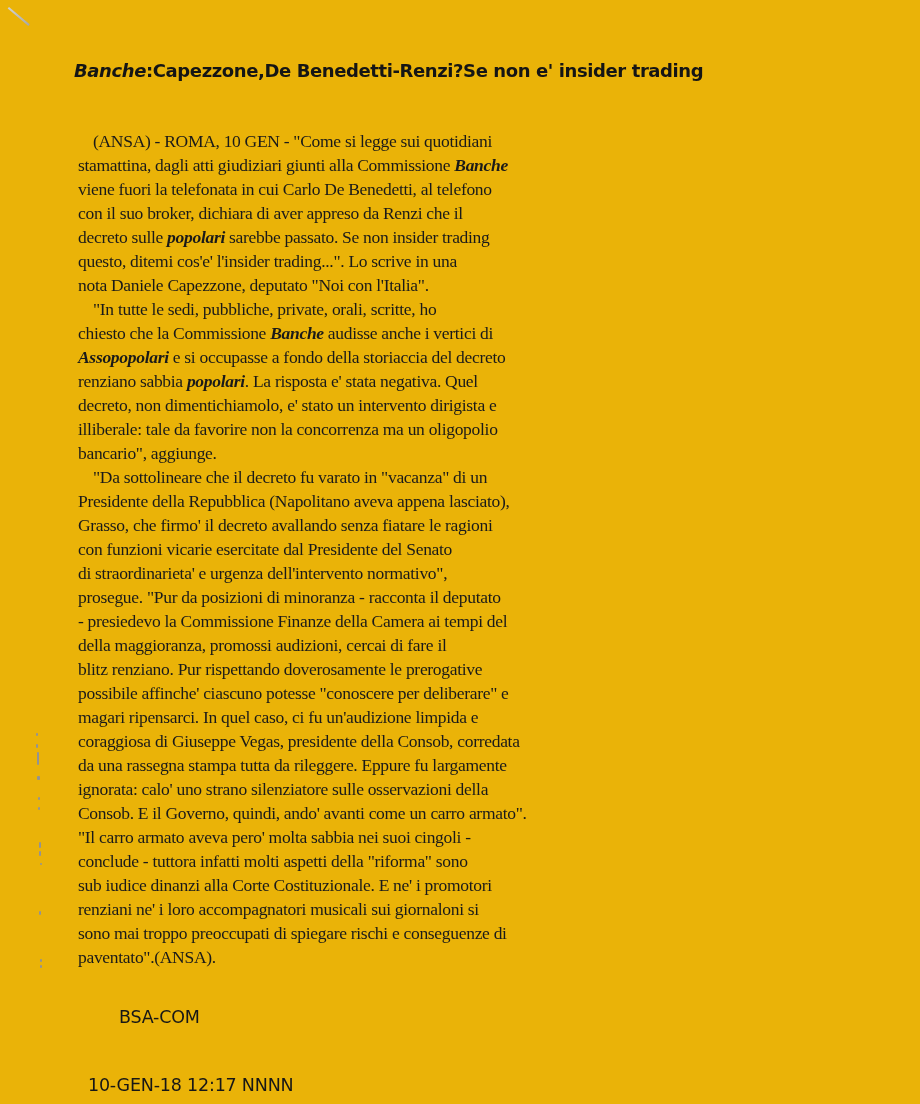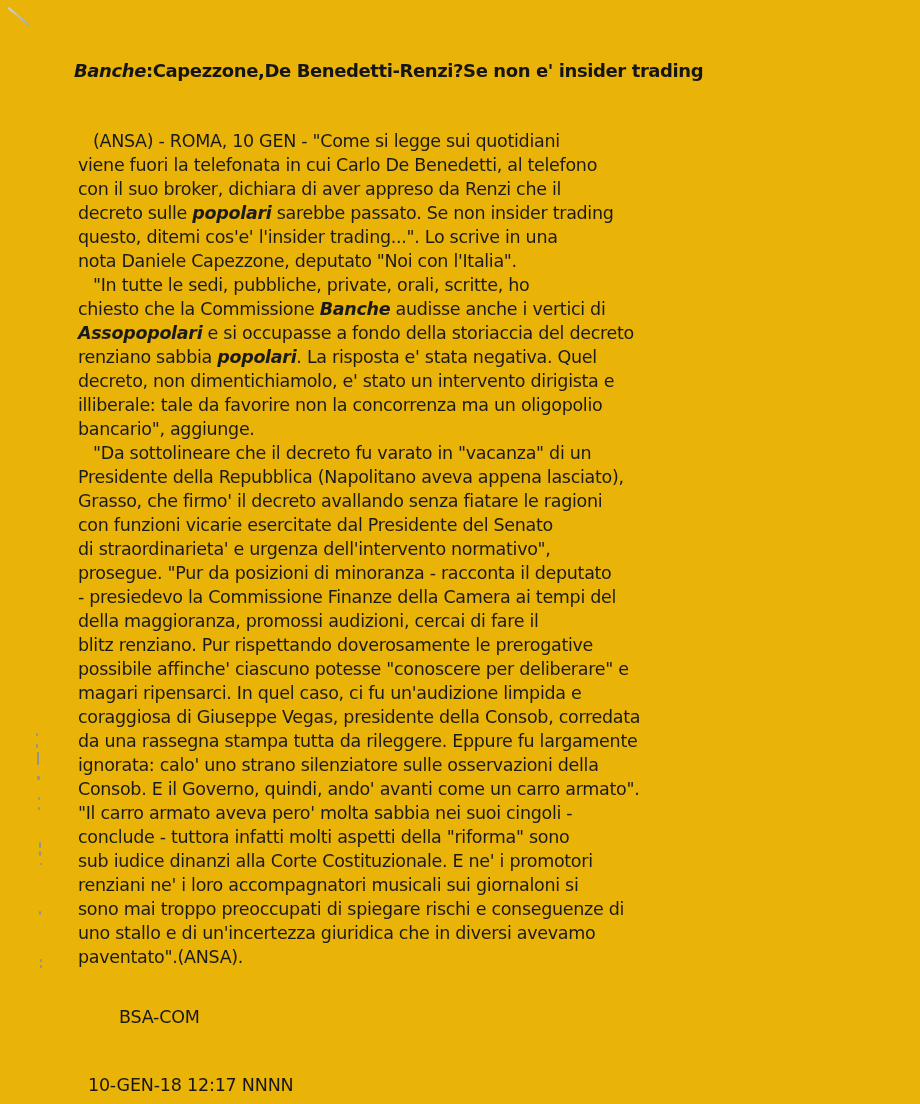--- a/index.html
+++ b/index.html
@@ -34,21 +34,21 @@
     .body-text {
       position: absolute;
       left: 78px;
       top: 129px;
       width: 660px;
       font-size: 17.5px;
       line-height: 24px;
       letter-spacing: -0.3px;
       color: #1a1a1a;
     }
-    .line { white-space: pre; height: 24px; }
+    .line { white-space: pre; height: 24px; font-family: Liberation Serif, serif; }
     .line.indent { padding-left: 15px; }
     .em { font-weight: bold; font-style: italic; }
     .footer-line-1 {
       position: absolute;
       left: 119px;
       top: 1007px;
       font-size: 17.5px;
       letter-spacing: -0.2px;
       white-space: pre;
     }
@@ -94,20 +94,21 @@
   <div class="artifact" style="left:39px;top:851px;width:2px;height:5px;"></div>
   <div class="artifact" style="left:40px;top:863px;width:2px;height:2px;"></div>
   <div class="artifact" style="left:39px;top:911px;width:2px;height:4px;"></div>
   <div class="artifact" style="left:40px;top:959px;width:2px;height:3px;"></div>
   <div class="artifact" style="left:40px;top:965px;width:2px;height:3px;"></div>
 
   <div class="doc-title"><span class="em">Banche</span><span>:Capezzone,De Benedetti-Renzi?Se non e' insider trading</span></div>
 
   <div class="body-text">
       <div class="line indent"><span>(ANSA) - ROMA, 10 GEN - "Come si legge sui quotidiani</span></div>
+      <div class="line"><span>stamattina, dagli atti giudiziari giunti alla Commissione </span><span class="em">Banche</span></div>
       <div class="line"><span>viene fuori la telefonata in cui Carlo De Benedetti, al telefono</span></div>
       <div class="line"><span>con il suo broker, dichiara di aver appreso da Renzi che il</span></div>
       <div class="line"><span>decreto sulle </span><span class="em">popolari</span><span> sarebbe passato. Se non insider trading</span></div>
       <div class="line"><span>questo, ditemi cos'e' l'insider trading...". Lo scrive in una</span></div>
       <div class="line"><span>nota Daniele Capezzone, deputato "Noi con l'Italia".</span></div>
       <div class="line indent"><span>"In tutte le sedi, pubbliche, private, orali, scritte, ho</span></div>
       <div class="line"><span>chiesto che la Commissione </span><span class="em">Banche</span><span> audisse anche i vertici di</span></div>
       <div class="line"><span class="em">Assopopolari</span><span> e si occupasse a fondo della storiaccia del decreto</span></div>
       <div class="line"><span>renziano sabbia </span><span class="em">popolari</span><span>. La risposta e' stata negativa. Quel</span></div>
       <div class="line"><span>decreto, non dimentichiamolo, e' stato un intervento dirigista e</span></div>
@@ -126,20 +127,19 @@
       <div class="line"><span>magari ripensarci. In quel caso, ci fu un'audizione limpida e</span></div>
       <div class="line"><span>coraggiosa di Giuseppe Vegas, presidente della Consob, corredata</span></div>
       <div class="line"><span>da una rassegna stampa tutta da rileggere. Eppure fu largamente</span></div>
       <div class="line"><span>ignorata: calo' uno strano silenziatore sulle osservazioni della</span></div>
       <div class="line"><span>Consob. E il Governo, quindi, ando' avanti come un carro armato".</span></div>
       <div class="line"><span>"Il carro armato aveva pero' molta sabbia nei suoi cingoli -</span></div>
       <div class="line"><span>conclude - tuttora infatti molti aspetti della "riforma" sono</span></div>
       <div class="line"><span>sub iudice dinanzi alla Corte Costituzionale. E ne' i promotori</span></div>
       <div class="line"><span>renziani ne' i loro accompagnatori musicali sui giornaloni si</span></div>
       <div class="line"><span>sono mai troppo preoccupati di spiegare rischi e conseguenze di</span></div>
-      <div class="line"><span>uno stallo e di un'incertezza giuridica che in diversi avevamo</span></div>
       <div class="line"><span>paventato".(ANSA).</span></div>
     </div>
 
   <div class="footer-line-1">BSA-COM</div>
   <div class="footer-line-2">10-GEN-18 12:17 NNNN</div>
 
 </div>
 
 </body></html>

